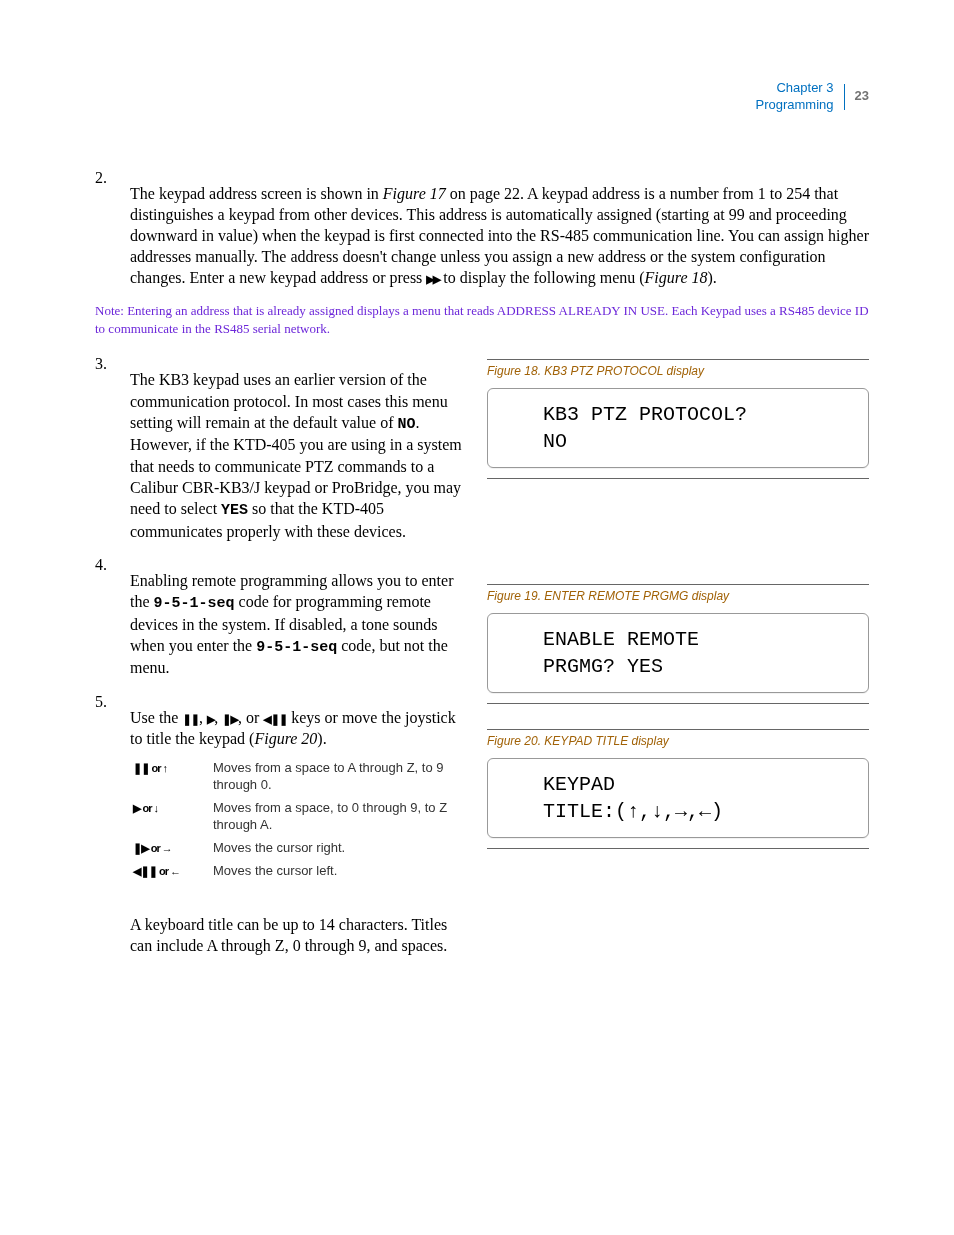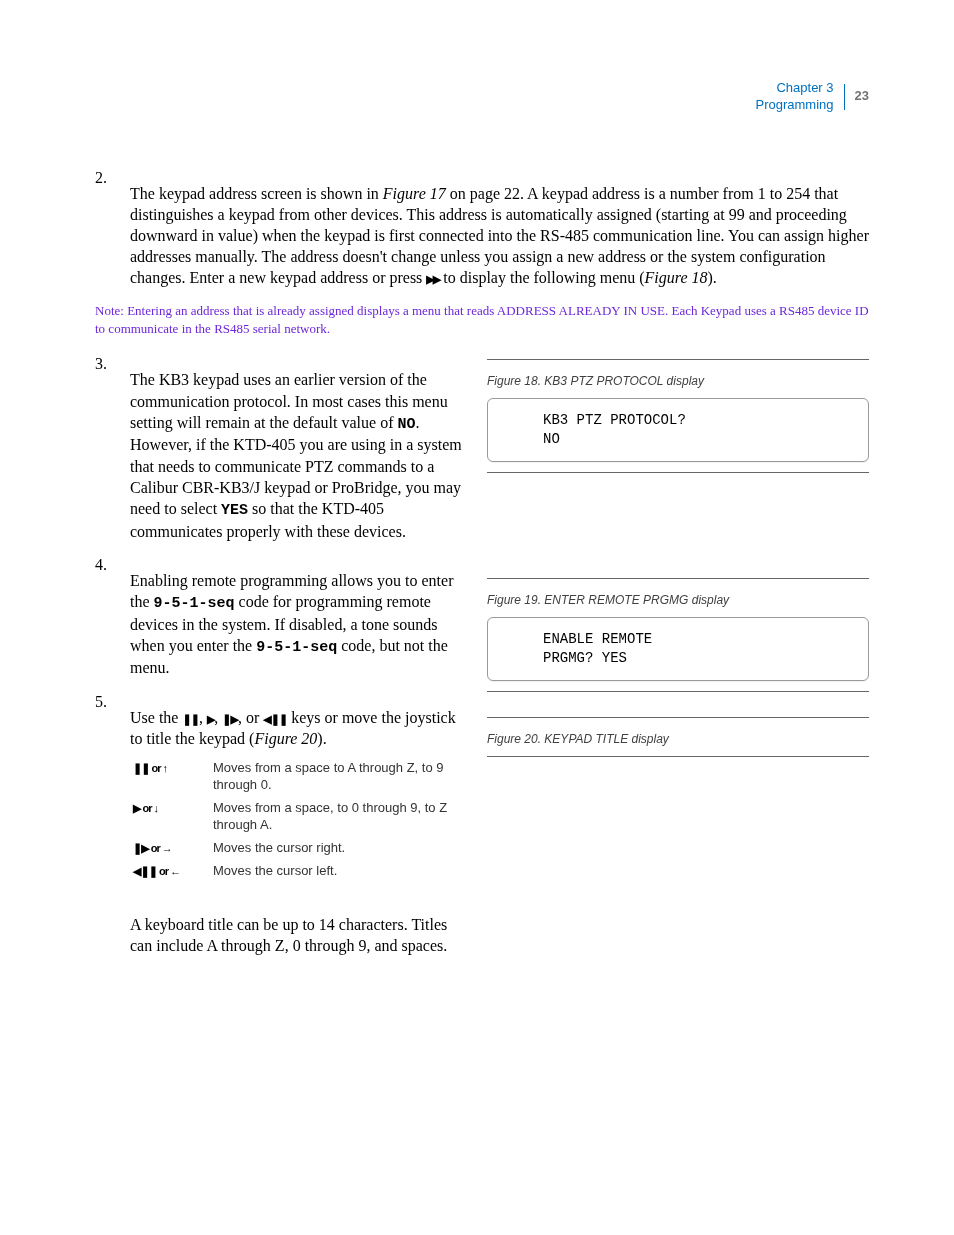--- a/index.html
+++ b/index.html
@@ -81,31 +81,31 @@
   .italic {
     font-style: italic;
   }
   .figure-block {
     margin-bottom: 55px;
   }
   .fig-caption {
     font-family: Arial, Helvetica, sans-serif;
     font-size: 12px;
     font-style: italic;
-    color: #404040;
+    color: #a16207;
     border-top: 1px solid #666;
-    padding-top: 14px;
+    padding-top: 4px;
     margin-bottom: 10px;
   }
   .display-box {
     border: 1px solid #999;
     border-radius: 6px;
     padding: 12px 14px 12px 55px;
     font-family: "Courier New", Courier, monospace;
-    font-size: 14px;
+    font-size: 20px;
     line-height: 1.35;
     margin-bottom: 10px;
     box-shadow: 0 1px 0 rgba(0,0,0,0.05);
   }
   .fig-divider {
     border-top: 1px solid #666;
     height: 0;
   }
   .key-table {
     margin: 10px 0 21px 38px;
@@ -232,19 +232,23 @@
         <div class="fig-caption">Figure 19.  ENTER REMOTE PRGMG display</div>
         <div class="display-box">
           <div>ENABLE REMOTE</div>
           <div>PRGMG? YES</div>
         </div>
         <div class="fig-divider"></div>
       </div>
 
       <div class="figure-block" style="margin-top:-30px;">
         <div class="fig-caption">Figure 20.  KEYPAD TITLE  display</div>
+        <div class="display-box">
+          <div>KEYPAD</div>
+          <div>TITLE:(↑,↓,→,←)</div>
+        </div>
         <div class="fig-divider"></div>
       </div>
 
     </div>
   </div>
 
 </div>
 
 </body></html>

